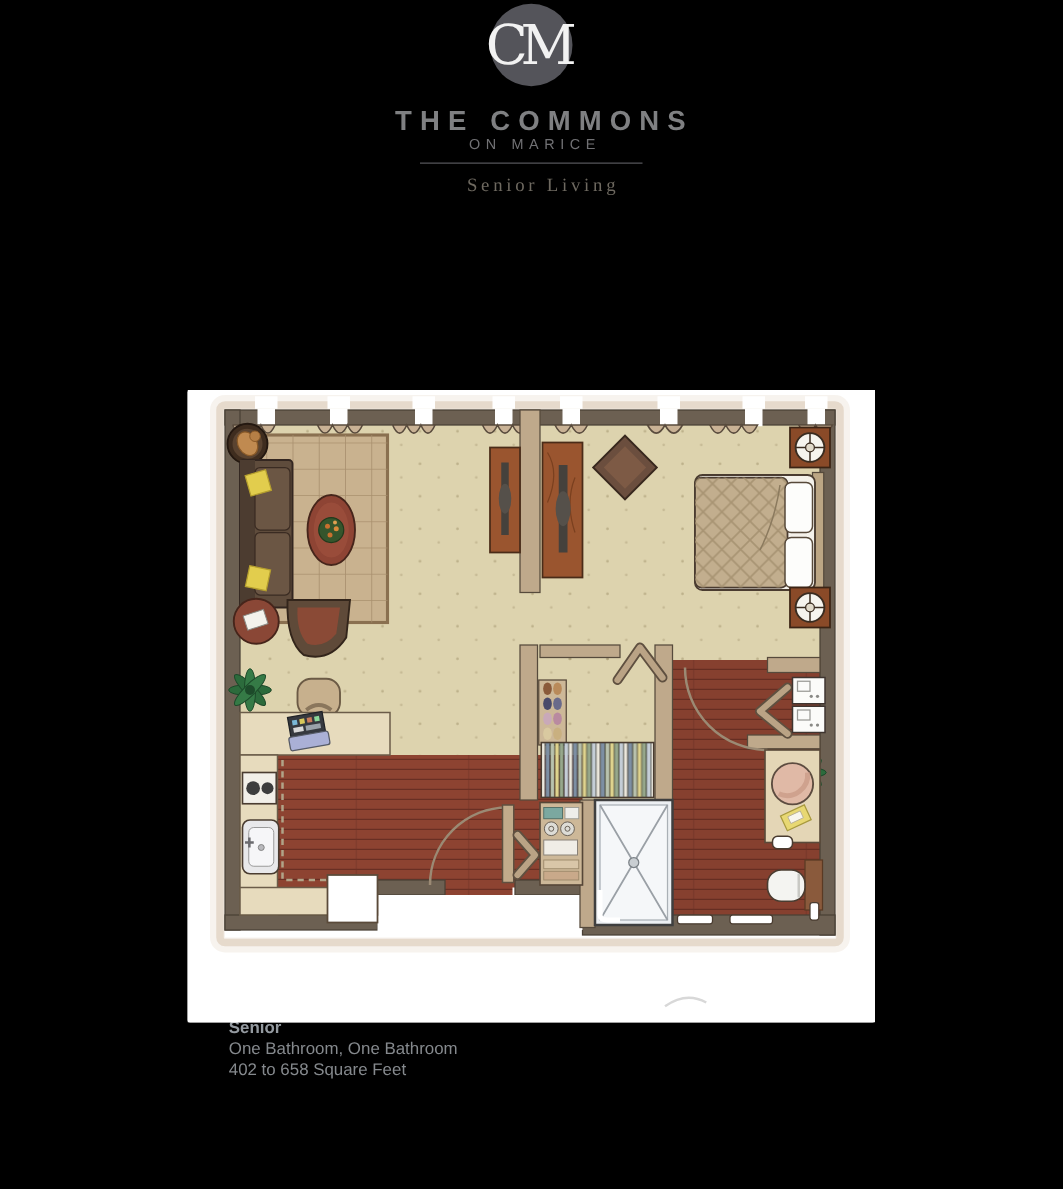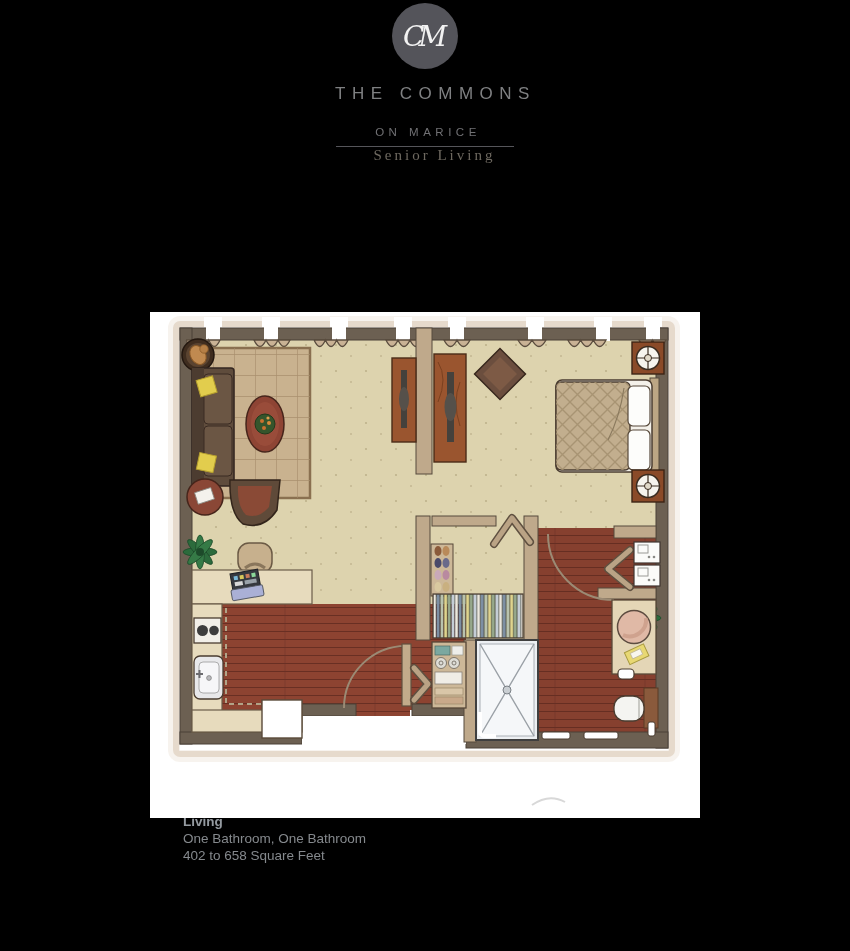--- a/index.html
+++ b/index.html
@@ -2,27 +2,27 @@
 <html><head>
 <meta charset="utf-8">
 <style>
   html,body{margin:0;padding:0;background:#000;width:850px;height:951px;overflow:hidden;
     font-family:"Liberation Sans", sans-serif;position:relative;}
   .page{position:absolute;inset:0;width:850px;height:951px;background:#000;}
   
   .brand{position:absolute;top:0;left:0;width:850px;text-align:center;}
   .logo-circle{width:66px;height:66px;border-radius:50%;background:#54545a;margin:3px auto 0 auto;
     display:flex;align-items:center;justify-content:center;}
-  .monogram{font-family:"DejaVu Serif", serif;font-style:italic;font-size:28px;color:#f2f2f2;
+  .monogram{font-family:"DejaVu Serif", serif;font-size:44px;color:#f2f2f2;
     letter-spacing:-6px;padding-right:6px;}
-  .brand-name{margin-top:15px;font-size:17px;letter-spacing:6.5px;color:#7f8082;font-weight:400;
+  .brand-name{margin-top:15px;font-size:22px;letter-spacing:6.5px;color:#7f8082;font-weight:700;
     padding-left:21px;}
-  .brand-sub{margin-top:22px;font-size:11.5px;letter-spacing:4.5px;color:#717174;padding-left:6px;text-align:center;}
+  .brand-sub{margin-top:0;font-size:11.5px;letter-spacing:4.5px;color:#717174;padding-left:6px;text-align:center;}
   .brand-rule{width:178px;height:1px;background:#55555a;border:0;margin:8px auto 0 auto;}
-  .tagline{margin-top:0;font-family:"Liberation Serif", serif;font-size:15px;letter-spacing:3px;
+  .tagline{margin-top:10px;font-family:"Liberation Serif", serif;font-size:15px;letter-spacing:3px;
     color:#6e6960;padding-left:19px;}
   
   .caption{position:absolute;left:183px;top:813px;font-size:13.5px;line-height:17px;color:#85898d;}
   .caption .title{font-weight:bold;color:#949aa0;}
   
   .card{position:absolute;left:150px;top:312px;width:550px;height:506px;background:#fff;border-radius:2px;}
   svg{display:block;}
 </style>
 </head>
 <body>
@@ -33,21 +33,21 @@
     <div class="logo-circle">
       <span class="monogram">CM</span>
     </div>
     <div class="brand-name">THE COMMONS</div>
     <div class="brand-sub">ON MARICE</div>
     <hr class="brand-rule">
     <div class="tagline">Senior Living</div>
   </div>
 
   <div class="caption">
-    <div class="title">Living</div>
+    <div class="title">Senior</div>
     <div>One Bathroom, One Bathroom</div>
     <div>402 to 658 Square Feet</div>
   </div>
 
   <div class="card">
   <svg width="550" height="506" viewBox="0 0 550 506">
     <defs>
       <pattern id="wood" width="90" height="8" patternUnits="userSpaceOnUse">
         <rect width="90" height="8" fill="#8d4331"></rect>
         <line x1="0" y1="7.5" x2="90" y2="7.5" stroke="#692f23" stroke-width="1"></line>

